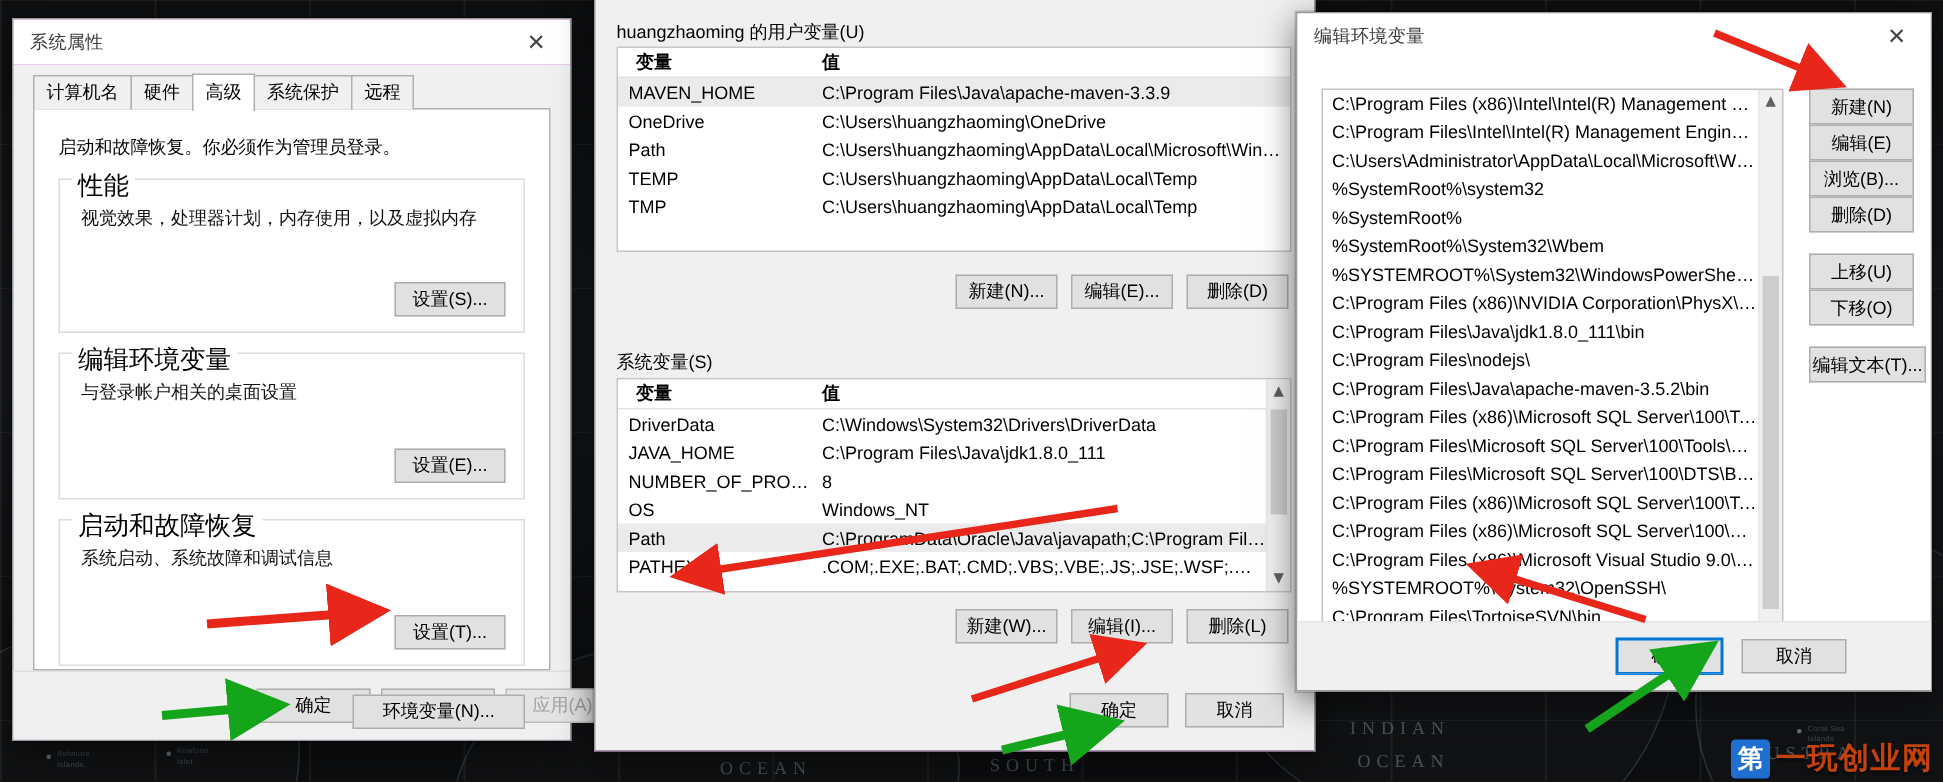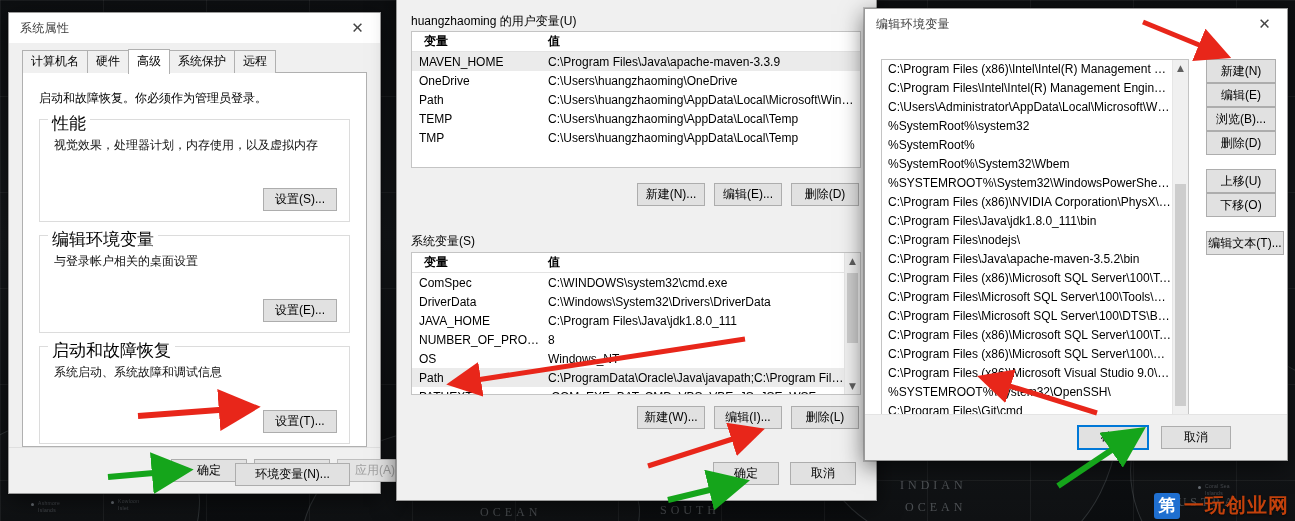--- a/index.html
+++ b/index.html
@@ -379,24 +379,20 @@
     </div>
 
     <div class="sec-label" id="env-sys-label">系统变量(S)</div>
 
     <div class="listbox" id="env-sys-list">
       <div class="lb-head" style="padding-right:16px;">
         <div class="c1">变量</div>
         <div class="c2">值</div>
       </div>
       <div id="env-sys-rows" style="padding-right:16px;">
-          <div class="lb-row">
-            <div class="c1">ComSpec</div>
-            <div class="c2">C:\WINDOWS\system32\cmd.exe</div>
-          </div>
           <div class="lb-row">
             <div class="c1">DriverData</div>
             <div class="c2">C:\Windows\System32\Drivers\DriverData</div>
           </div>
           <div class="lb-row">
             <div class="c1">JAVA_HOME</div>
             <div class="c2">C:\Program Files\Java\jdk1.8.0_111</div>
           </div>
           <div class="lb-row">
             <div class="c1">NUMBER_OF_PROCESSORS</div>
@@ -456,20 +452,21 @@
           <div class="ee-row">C:\Program Files\Java\jdk1.8.0_111\bin</div>
           <div class="ee-row">C:\Program Files\nodejs\</div>
           <div class="ee-row">C:\Program Files\Java\apache-maven-3.5.2\bin</div>
           <div class="ee-row">C:\Program Files (x86)\Microsoft SQL Server\100\Tools\Binn\</div>
           <div class="ee-row">C:\Program Files\Microsoft SQL Server\100\Tools\Binn\</div>
           <div class="ee-row">C:\Program Files\Microsoft SQL Server\100\DTS\Binn\</div>
           <div class="ee-row">C:\Program Files (x86)\Microsoft SQL Server\100\Tools\Binn...</div>
           <div class="ee-row">C:\Program Files (x86)\Microsoft SQL Server\100\DTS\Binn\</div>
           <div class="ee-row">C:\Program Files (x86)\Microsoft Visual Studio 9.0\Common7...</div>
           <div class="ee-row">%SYSTEMROOT%\System32\OpenSSH\</div>
+          <div class="ee-row">C:\Program Files\TortoiseSVN\bin</div>
           <div class="ee-row">C:\Program Files\Git\cmd</div>
         </div>
       <div class="scrollbar">
         <div class="arrow up">▲</div>
         <div class="thumb" style="top:124px;height:222px;"></div>
         <div class="arrow down">▼</div>
       </div>
     </div>
 
     <div id="ee-btns">

